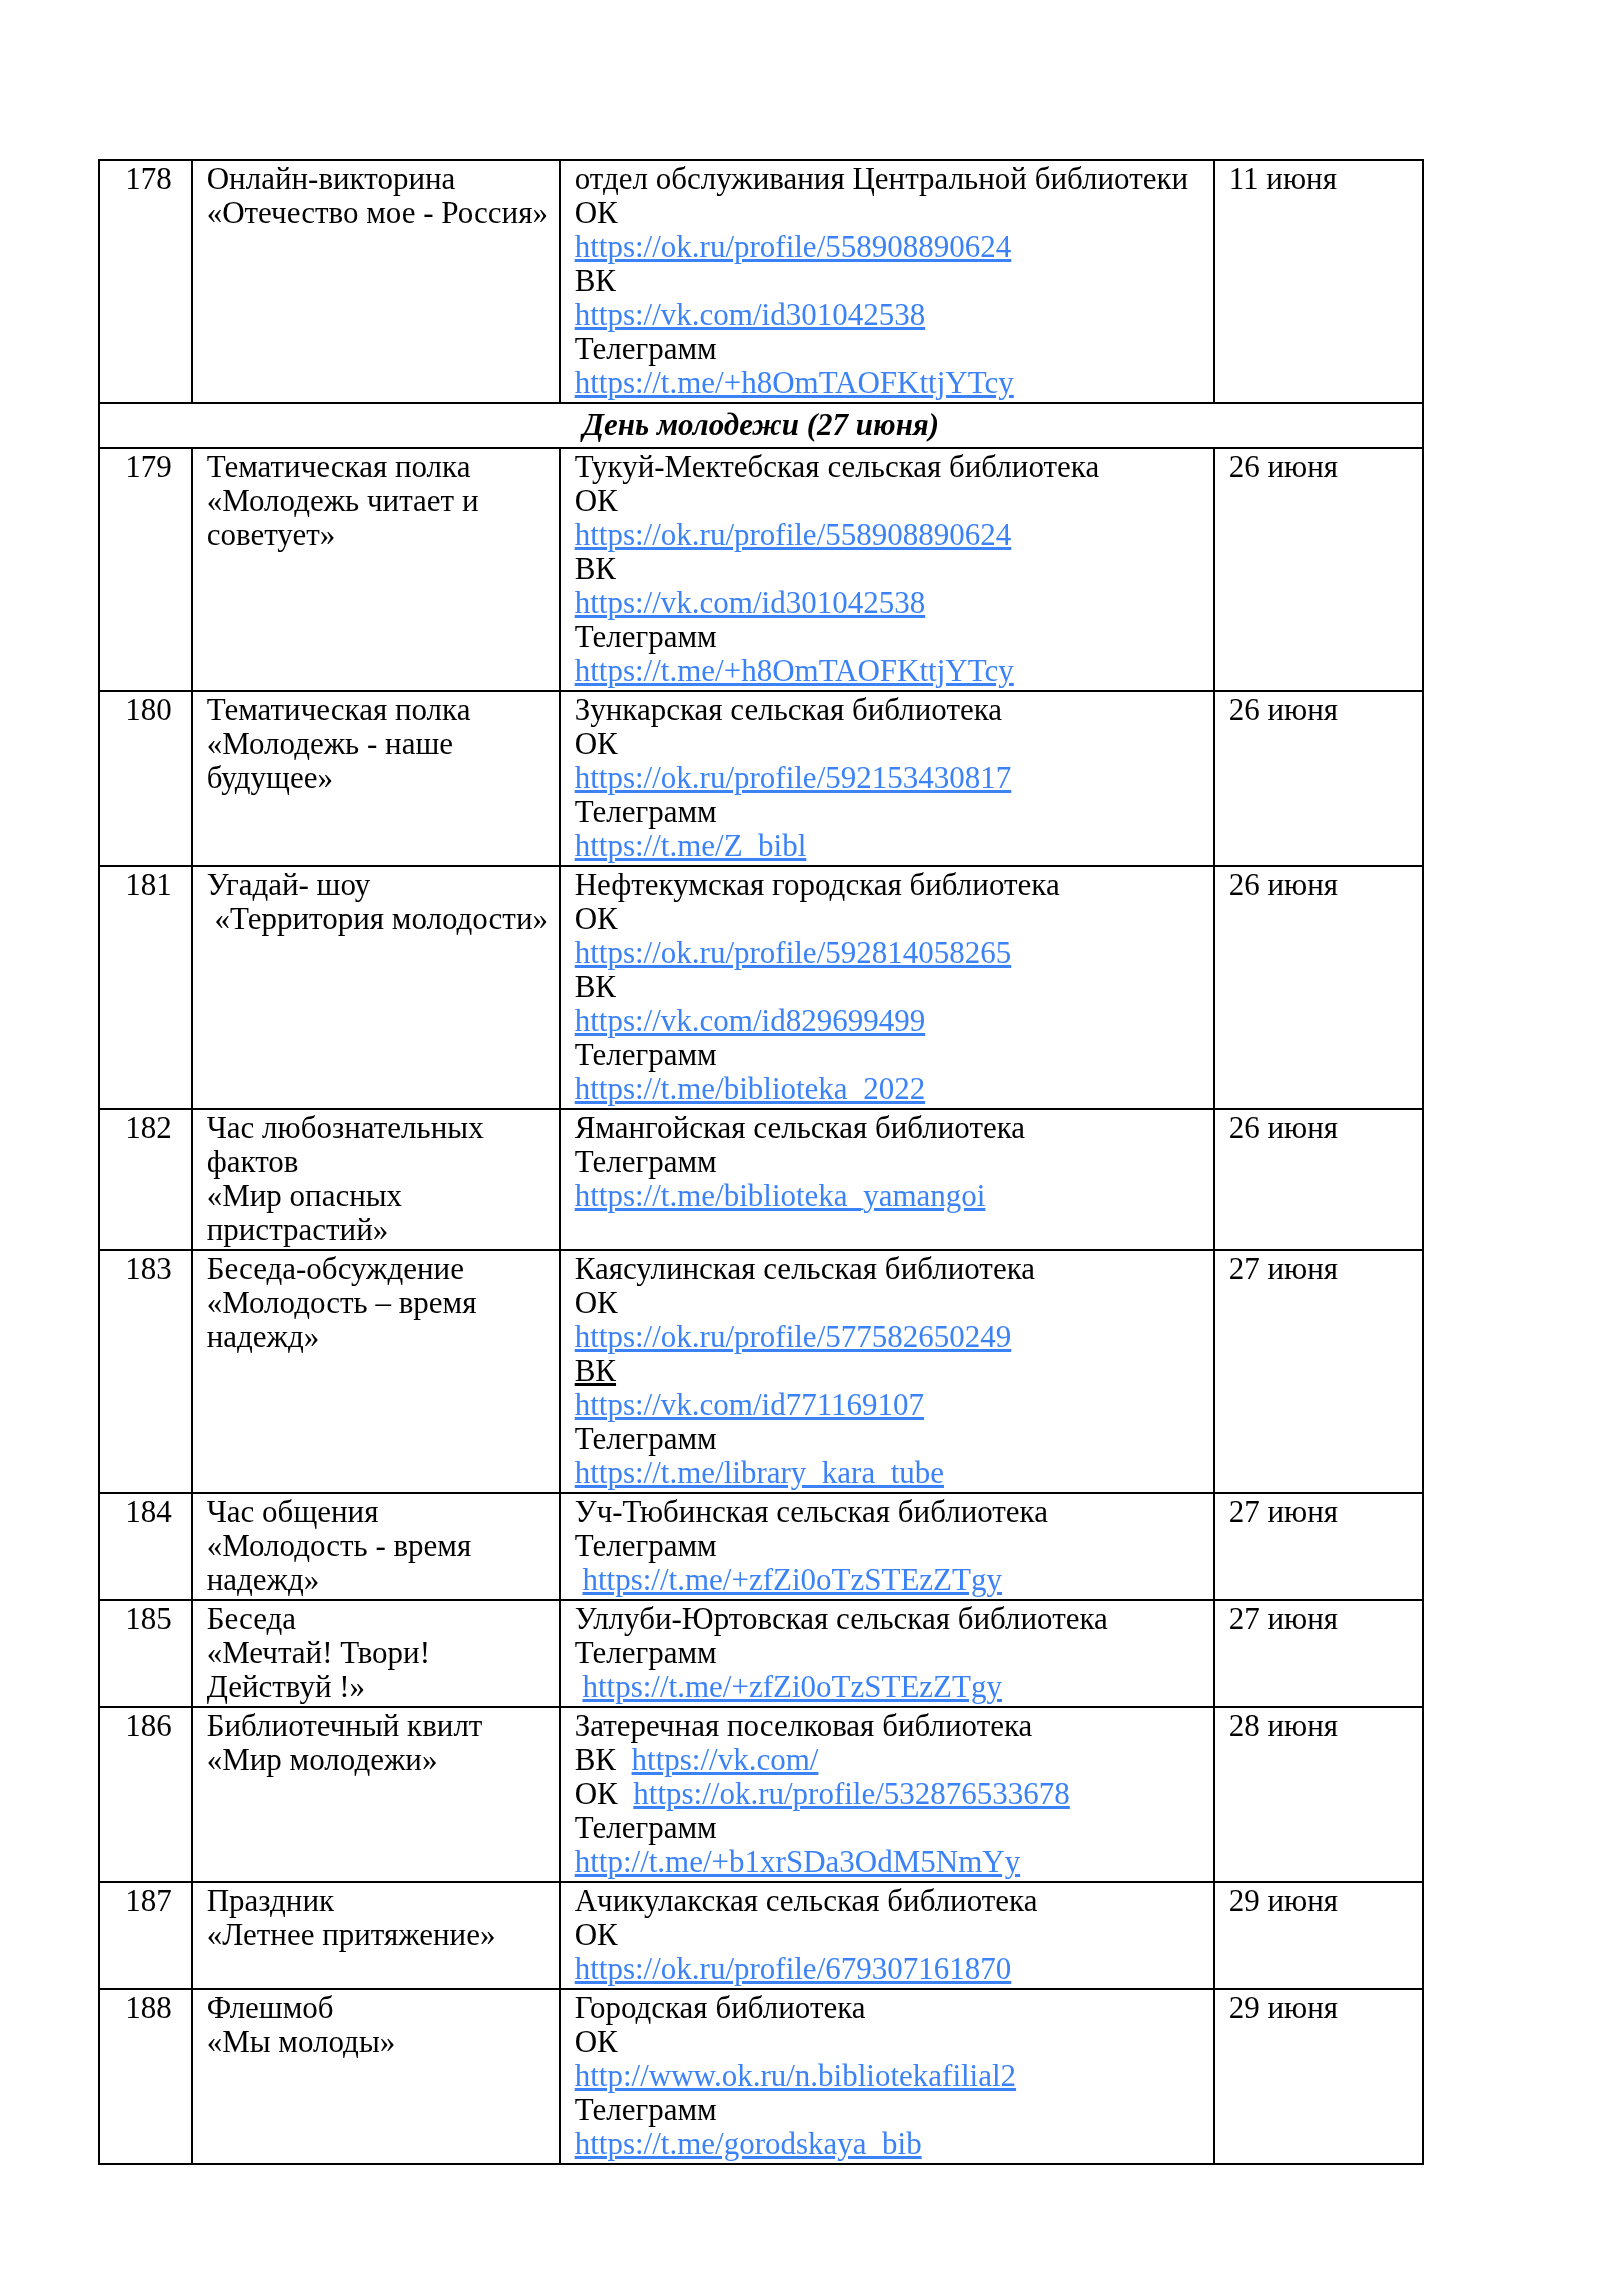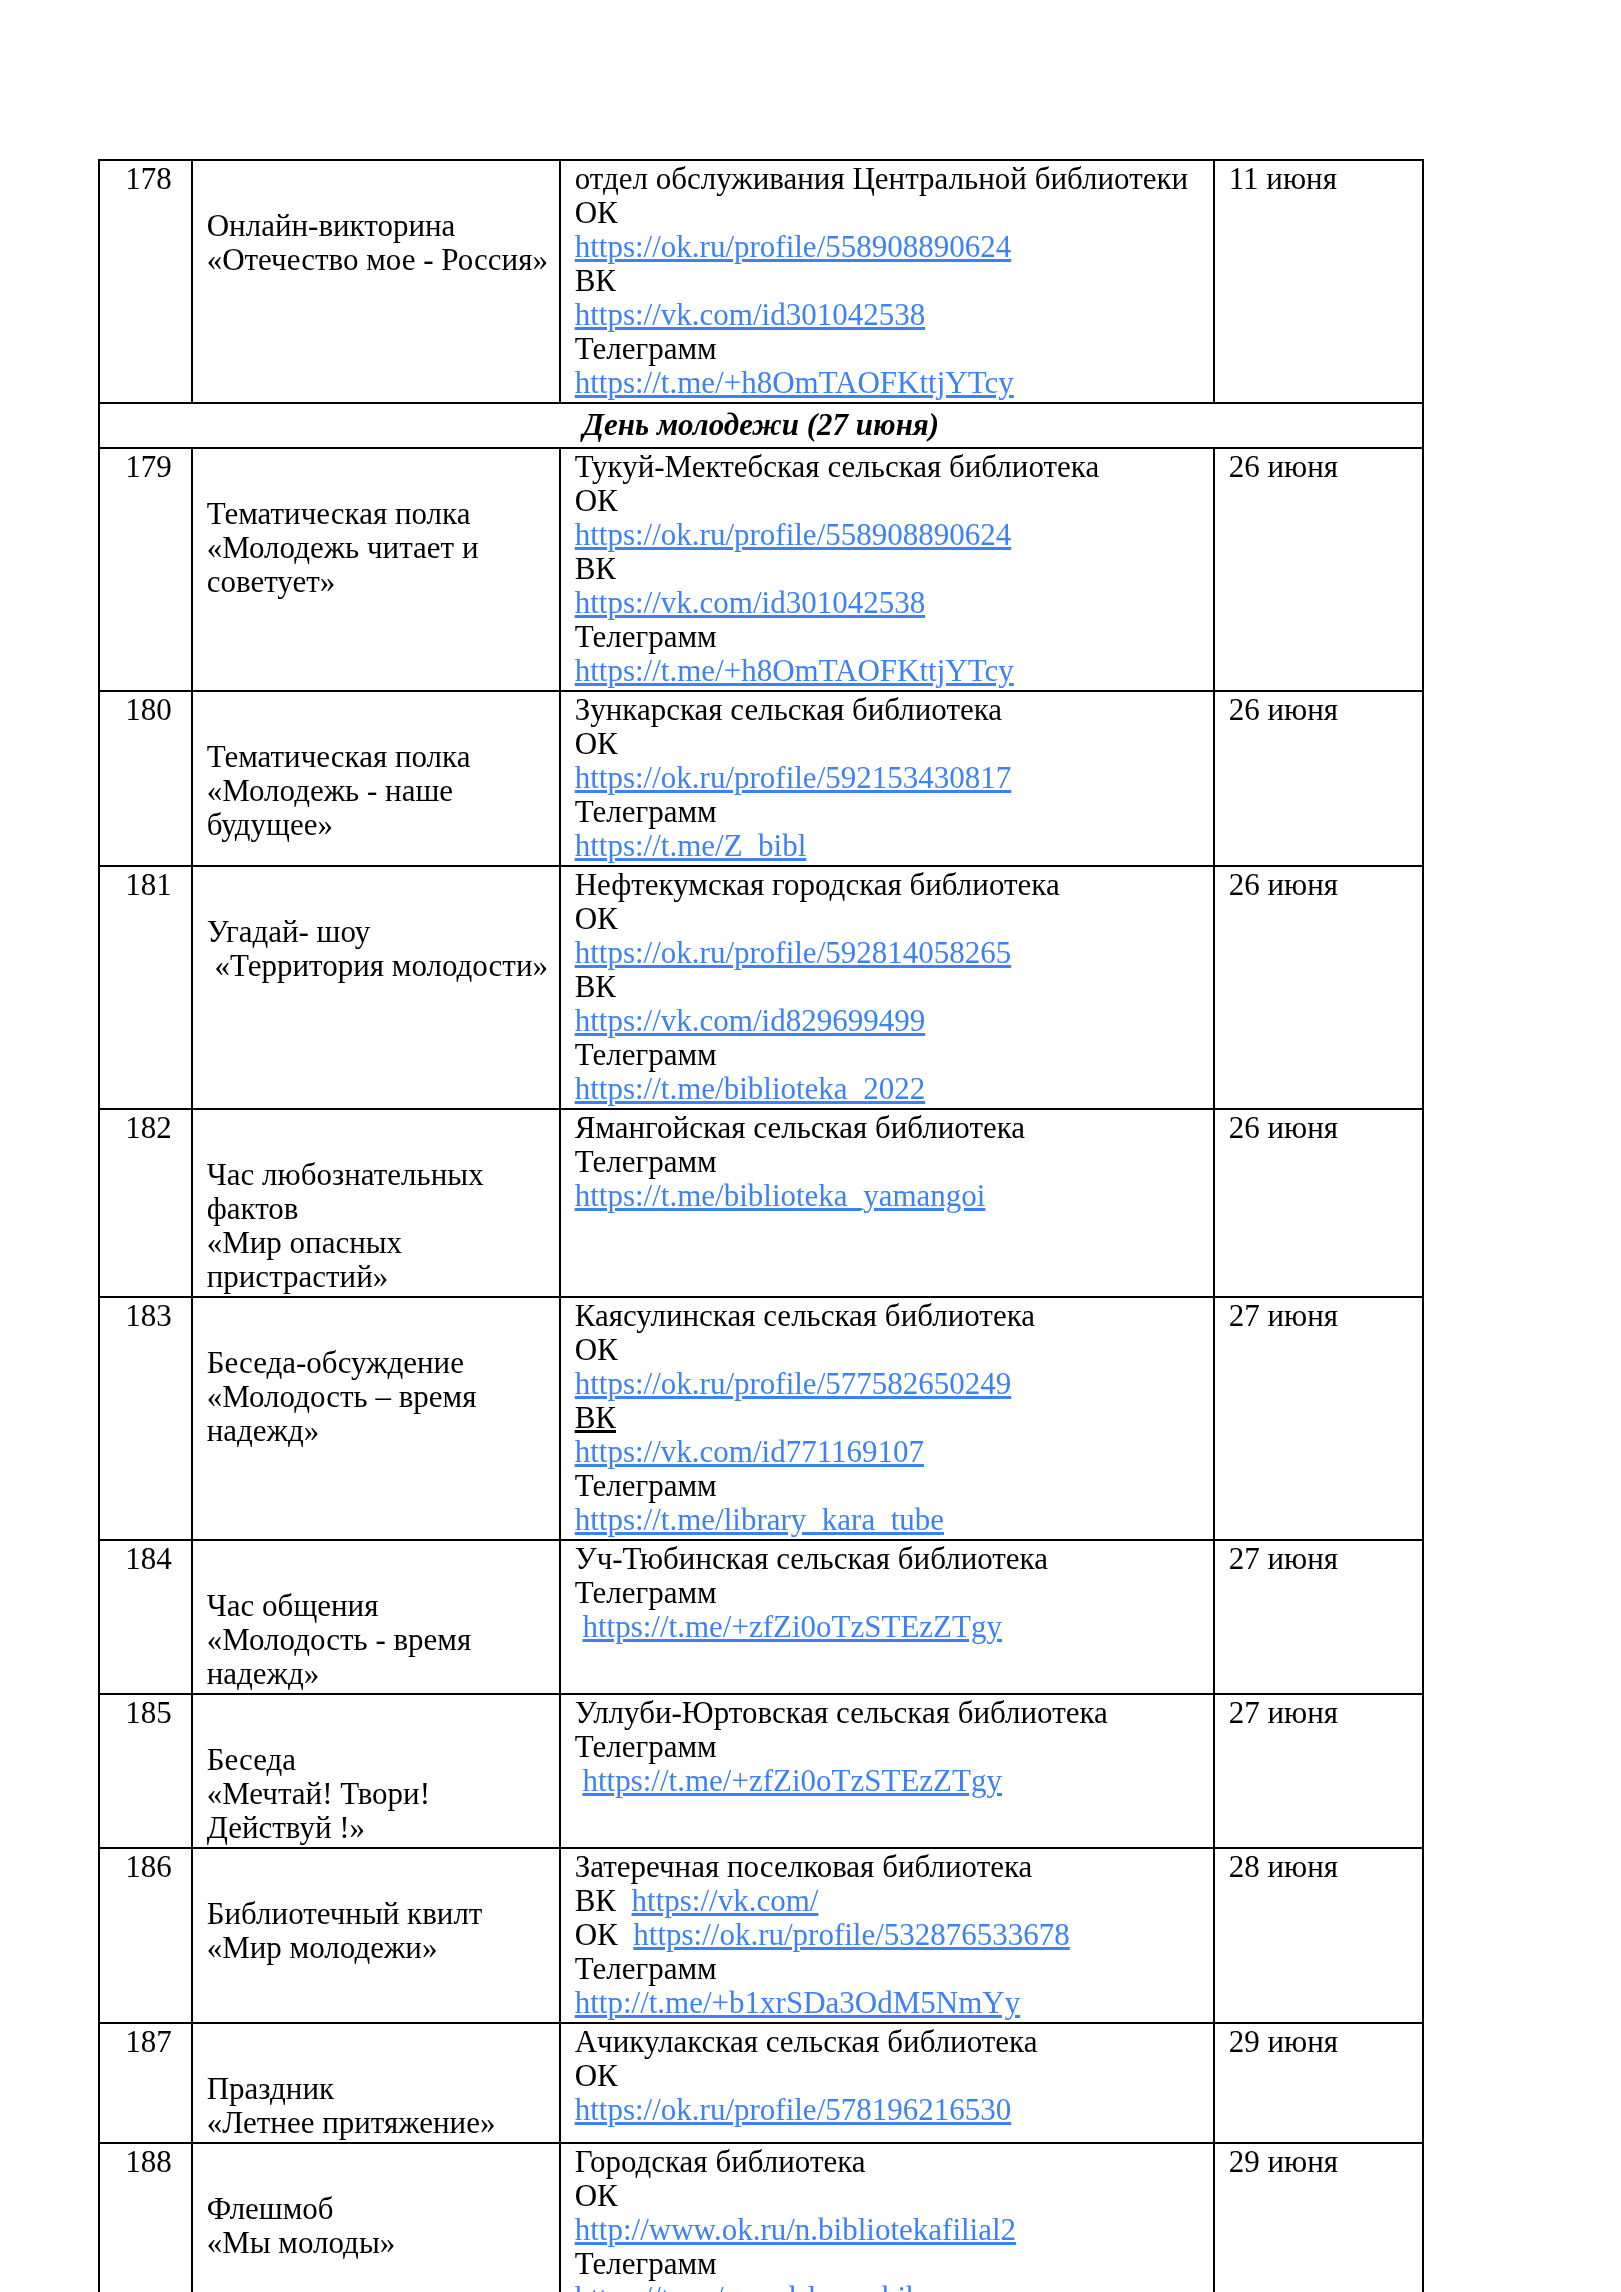--- a/index.html
+++ b/index.html
@@ -36,21 +36,20 @@
   td.num-cell {
     text-align: center;
     padding-left: 2px;
     padding-right: 2px;
   }
   td.date-cell {
     padding-left: 15.7px;
   }
   .title {
     white-space: pre-wrap;
-    margin-top: 47px;
   }
   .line {
     white-space: pre-wrap;
   }
   a.doc-link {
     color: #3b82f6;
     text-decoration: underline;
     cursor: pointer;
   }
   span.u {
@@ -225,21 +224,21 @@
         </tr>
         <tr>
           <td class="num-cell">187</td>
           <td>
             <div class="title">Праздник
 «Летнее притяжение»</div>
           </td>
           <td>
             <div class="line"><span class="">Ачикулакская сельская библиотека</span></div>
             <div class="line"><span class="">ОК</span></div>
-            <div class="line"><a class="doc-link">https://ok.ru/profile/578196216530</a></div>
+            <div class="line"><a class="doc-link">https://ok.ru/profile/679307161870</a></div>
           </td>
           <td class="date-cell">29 июня</td>
         </tr>
         <tr>
           <td class="num-cell">188</td>
           <td>
             <div class="title">Флешмоб
 «Мы молоды»</div>
           </td>
           <td>

